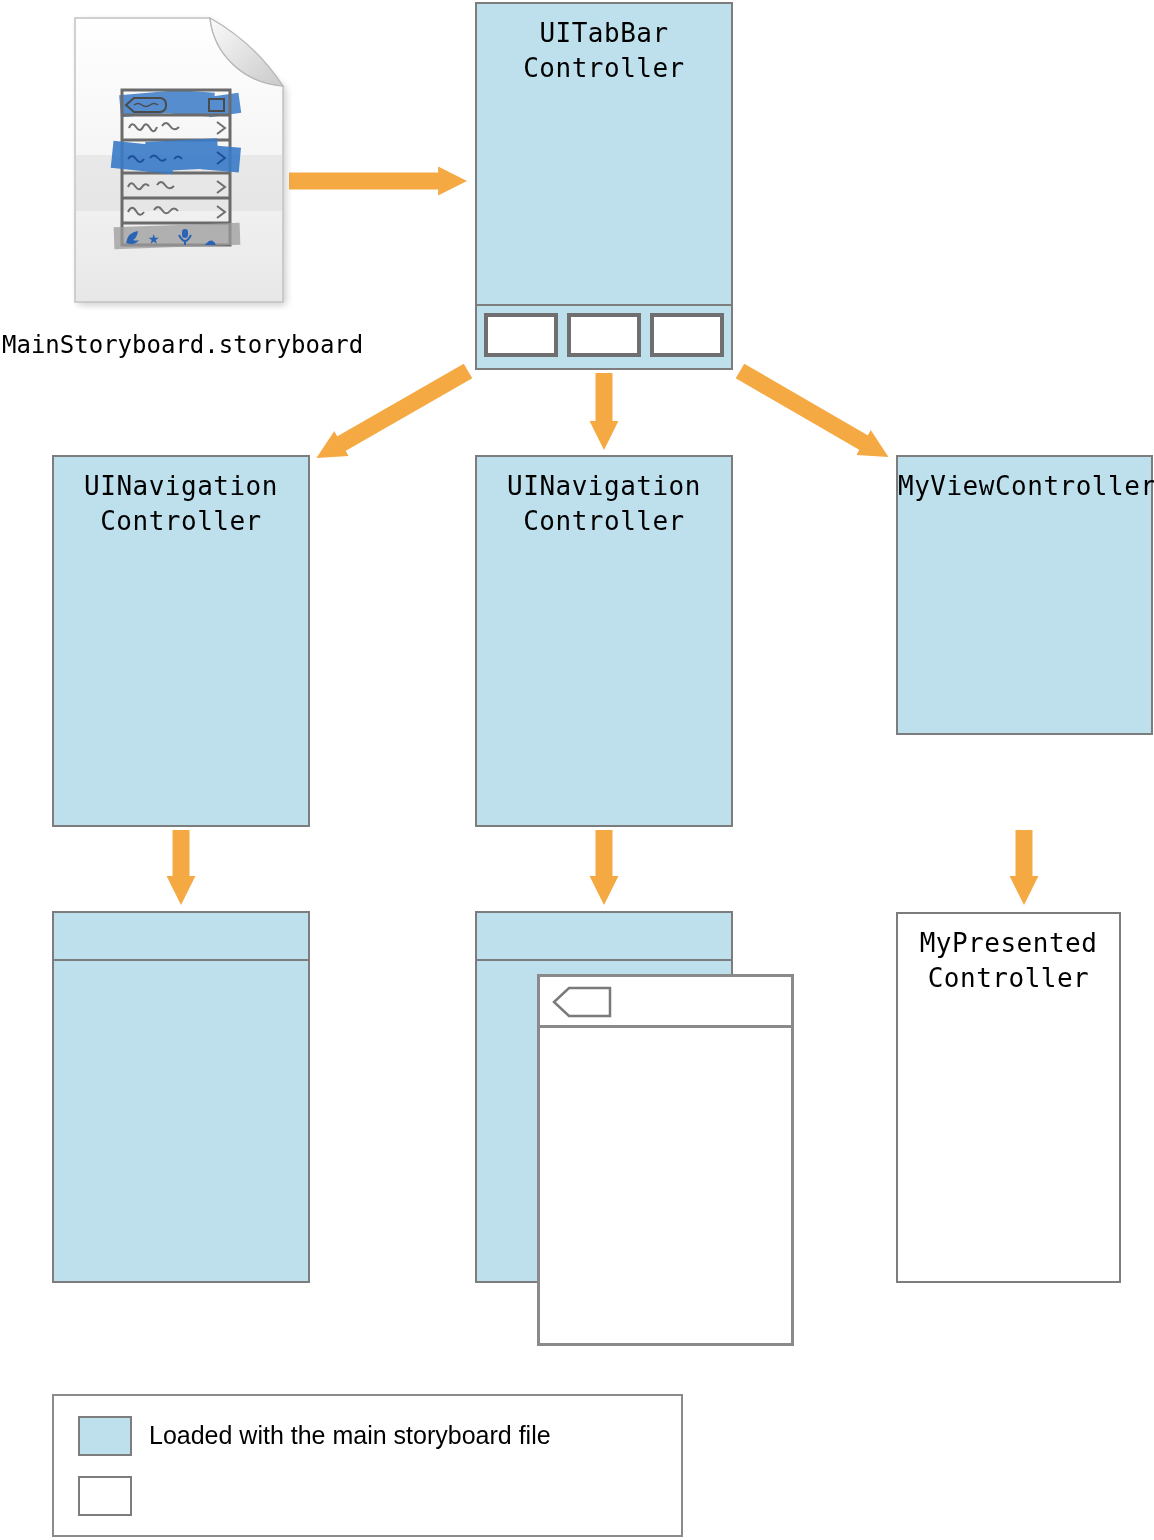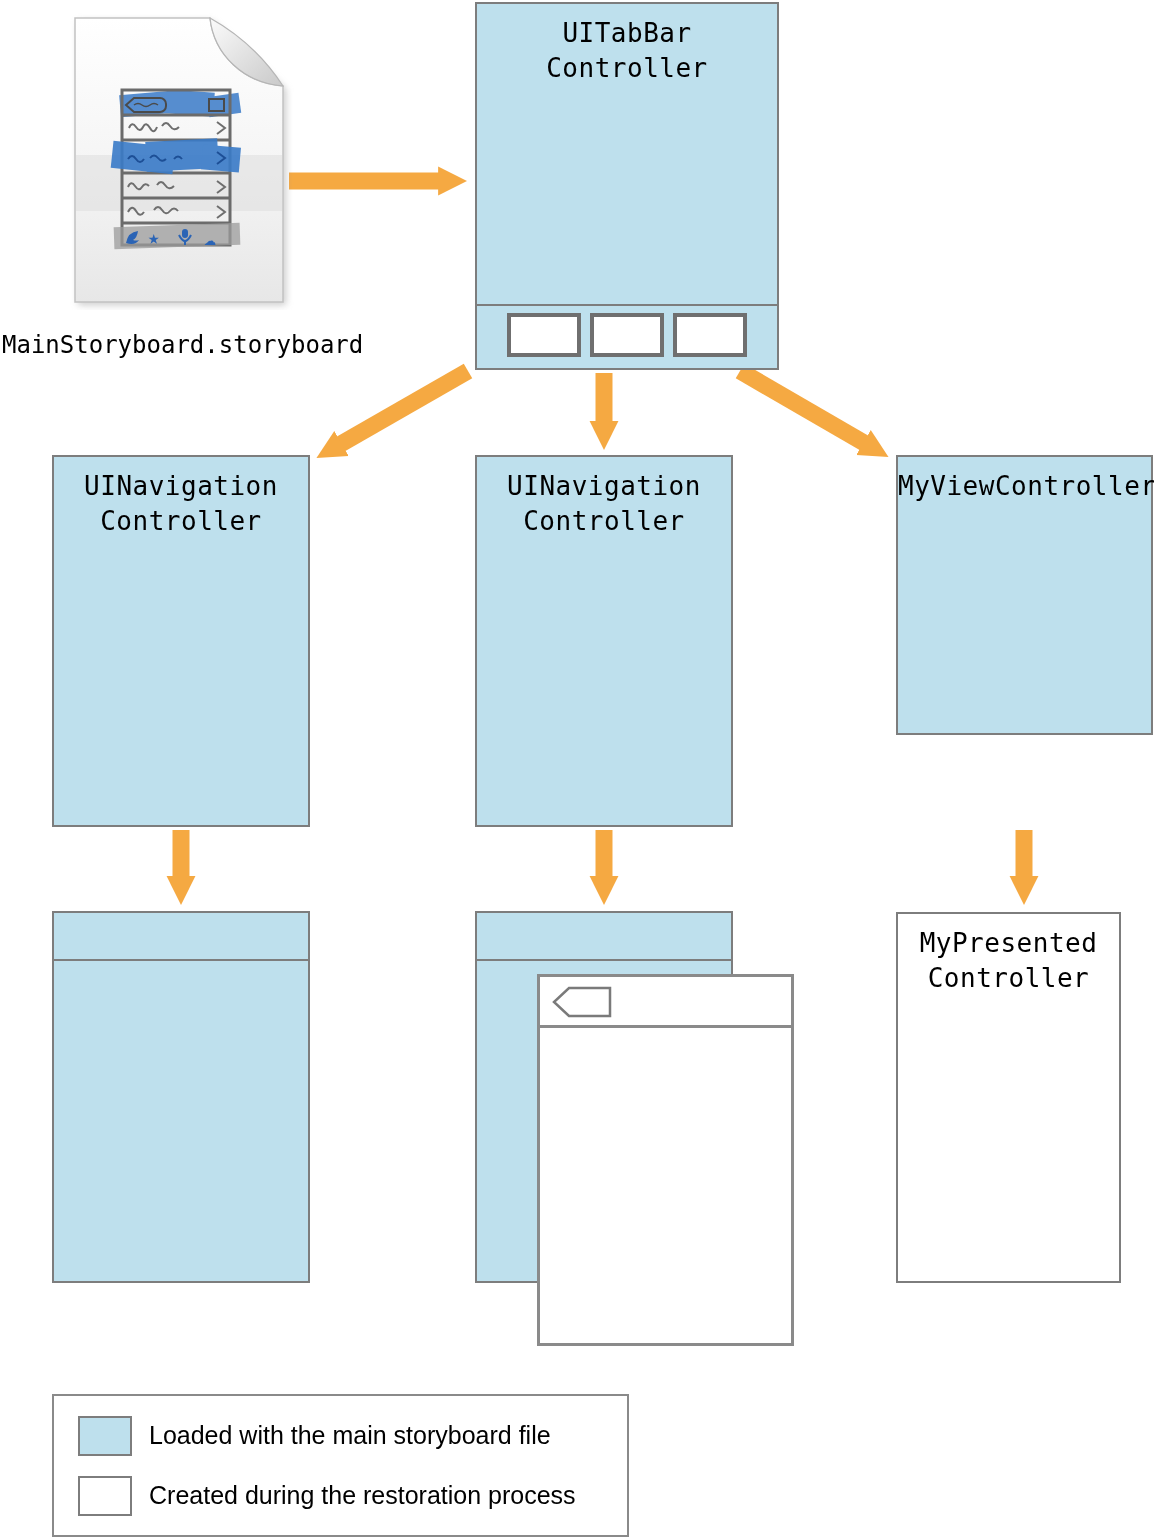--- a/index.html
+++ b/index.html
@@ -46,21 +46,21 @@
   .overlay-header{
     position:absolute;left:0;right:0;top:0;height:48px;
     border-bottom:3px solid #8a8a8a;
   }
   .back-shape{position:absolute;left:12px;top:9px;}
   .file-label{
     position:absolute;left:2px;top:331px;font-size:24px;letter-spacing:0;
     white-space:nowrap;
   }
   .legend{
-    position:absolute;left:52px;top:1394px;width:577px;height:143px;
+    position:absolute;left:52px;top:1394px;width:631px;height:143px;
     box-sizing:border-box;border:2px solid #8a8a8a;z-index:1;
     display:flex;flex-direction:column;justify-content:center;gap:20px;
     font-family:"Liberation Sans",sans-serif;font-size:25px;
   }
   .legend-row{display:flex;align-items:center;}
   .legend-swatch{
     width:54px;height:40px;box-sizing:border-box;margin-left:24px;
     border:2px solid var(--border);flex:0 0 auto;
   }
   .legend-swatch.blue{background:var(--storyboard-fill);}
@@ -165,21 +165,21 @@
             <line x1="123" y1="236" x2="123" y2="240" stroke="#2b64b5" stroke-width="2"></line>
           </g>
           <text x="142" y="240" font-size="20">☁</text>
         </g>
       </g>
     </g>
   </svg>
 
   <div class="file-label">MainStoryboard.storyboard</div>
 
-  <div class="node" style="left:475px;top:2px;width:304px;height:368px;">
+  <div class="node" style="left:475px;top:2px;width:258px;height:368px;">
     <div class="node-title">UITabBar
 Controller</div>
     <div class="tabstrip">
       <div class="tabbox"></div>
       <div class="tabbox"></div>
       <div class="tabbox"></div>
     </div>
   </div>
 
   <div class="node" style="left:52px;top:455px;width:258px;height:372px;">
@@ -213,17 +213,16 @@
     </div>
   </div>
 
   <div class="legend">
     <div class="legend-row">
       <div class="legend-swatch blue"></div>
       <div class="legend-label">Loaded with the main storyboard file</div>
     </div>
     <div class="legend-row">
       <div class="legend-swatch white"></div>
-      <div class="legend-label">Created during the restoration process</div>
     </div>
   </div>
 
 </div>
 
 </body></html>

